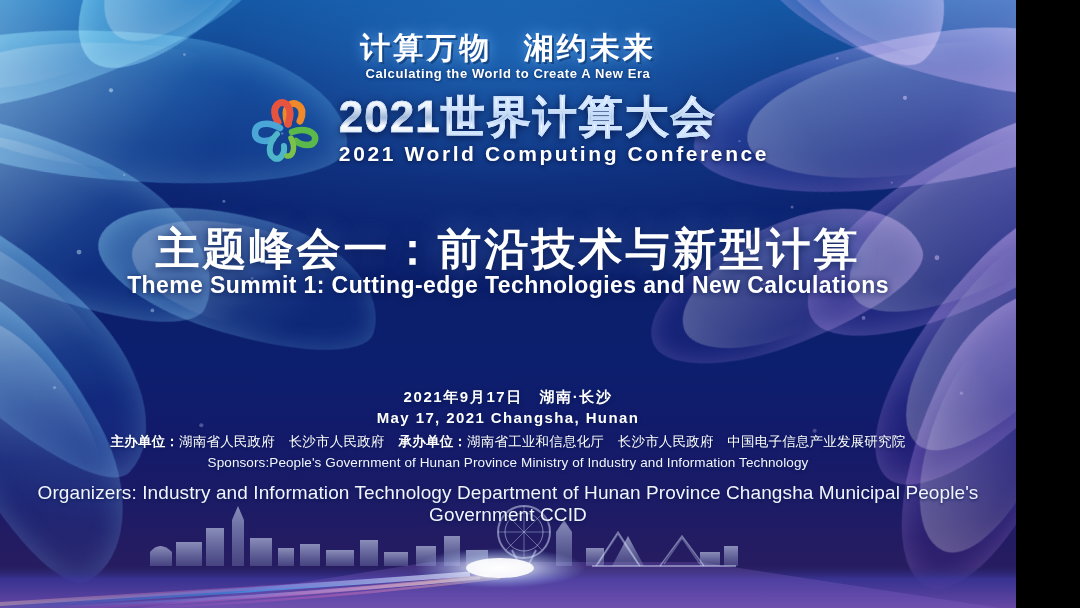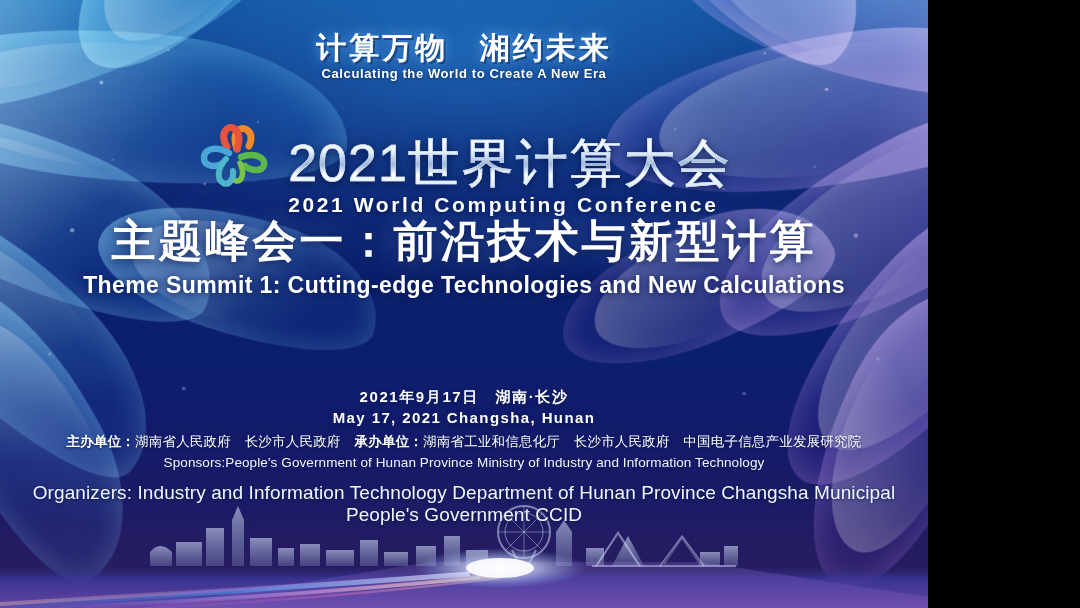--- a/index.html
+++ b/index.html
@@ -6,21 +6,21 @@
   * { margin:0; padding:0; box-sizing:border-box; }
   html,body { background:#000; }
   body {
     width:1080px; height:608px;
     font-family:"Liberation Sans", sans-serif;
     overflow:hidden;
   }
 
   .stage {
     position:relative;
-    width:928px; height:608px;
+    width:1016px; height:608px;
     overflow:hidden;
     background:
       radial-gradient(ellipse 620px 300px at 50% 8%, rgba(32,110,190,.70) 0%, rgba(20,70,150,.28) 45%, rgba(10,30,100,0) 72%),
       linear-gradient(180deg,
         #1560ac 0%,
         #14529e 6%,
         #123f8c 13%,
         #0f2f7c 22%,
         #0c2472 33%,
         #0b1f6b 46%,
@@ -112,36 +112,35 @@
     color:#ffffff; text-shadow:0 1px 3px rgba(10,40,90,.9);
   }
 
   .titlewrap{
     position:absolute; top:94px; left:0; right:0;
     display:flex; align-items:center; justify-content:center; gap:14px;
   }
   .logo{ width:78px; height:72px; flex:0 0 auto; }
   .titlecol{ text-align:left; }
   .title-cn{
-    font-size:52px; font-weight:normal; letter-spacing:2px; line-height:1.05;
+    font-size:44px; font-weight:bold; letter-spacing:2px; line-height:1.05;
     background:linear-gradient(180deg,#ffffff 0%,#eaf2fb 28%,#9fb6d6 52%,#ffffff 70%,#cfe0f2 100%);
     -webkit-background-clip:text; background-clip:text; color:transparent;
     -webkit-text-stroke:.6px rgba(200,225,255,.85);
     filter:drop-shadow(0 2px 4px rgba(5,20,70,.9));
-    margin-top:42px;
   }
   .title-cn .yr{ letter-spacing:1px; }
   .title-en{
     margin-top:2px;
     font-size:21px; font-weight:bold; letter-spacing:2.6px;
     color:#ffffff; text-shadow:0 1px 4px rgba(5,20,70,.95);
   }
 
   .headline-cn{
-    position:absolute; top:212px; left:0; right:0;
+    position:absolute; top:220px; left:0; right:0;
     font-size:44px; font-weight:bold; letter-spacing:3px;
     color:#ffffff;
     text-shadow:0 2px 10px rgba(8,25,80,.95), 0 0 26px rgba(120,180,255,.45);
   }
   .headline-en{
     position:absolute; top:272px; left:0; right:0;
     font-size:23px; font-weight:bold; letter-spacing:.4px;
     color:#ffffff; text-shadow:0 1px 6px rgba(8,25,80,.95);
   }
 

